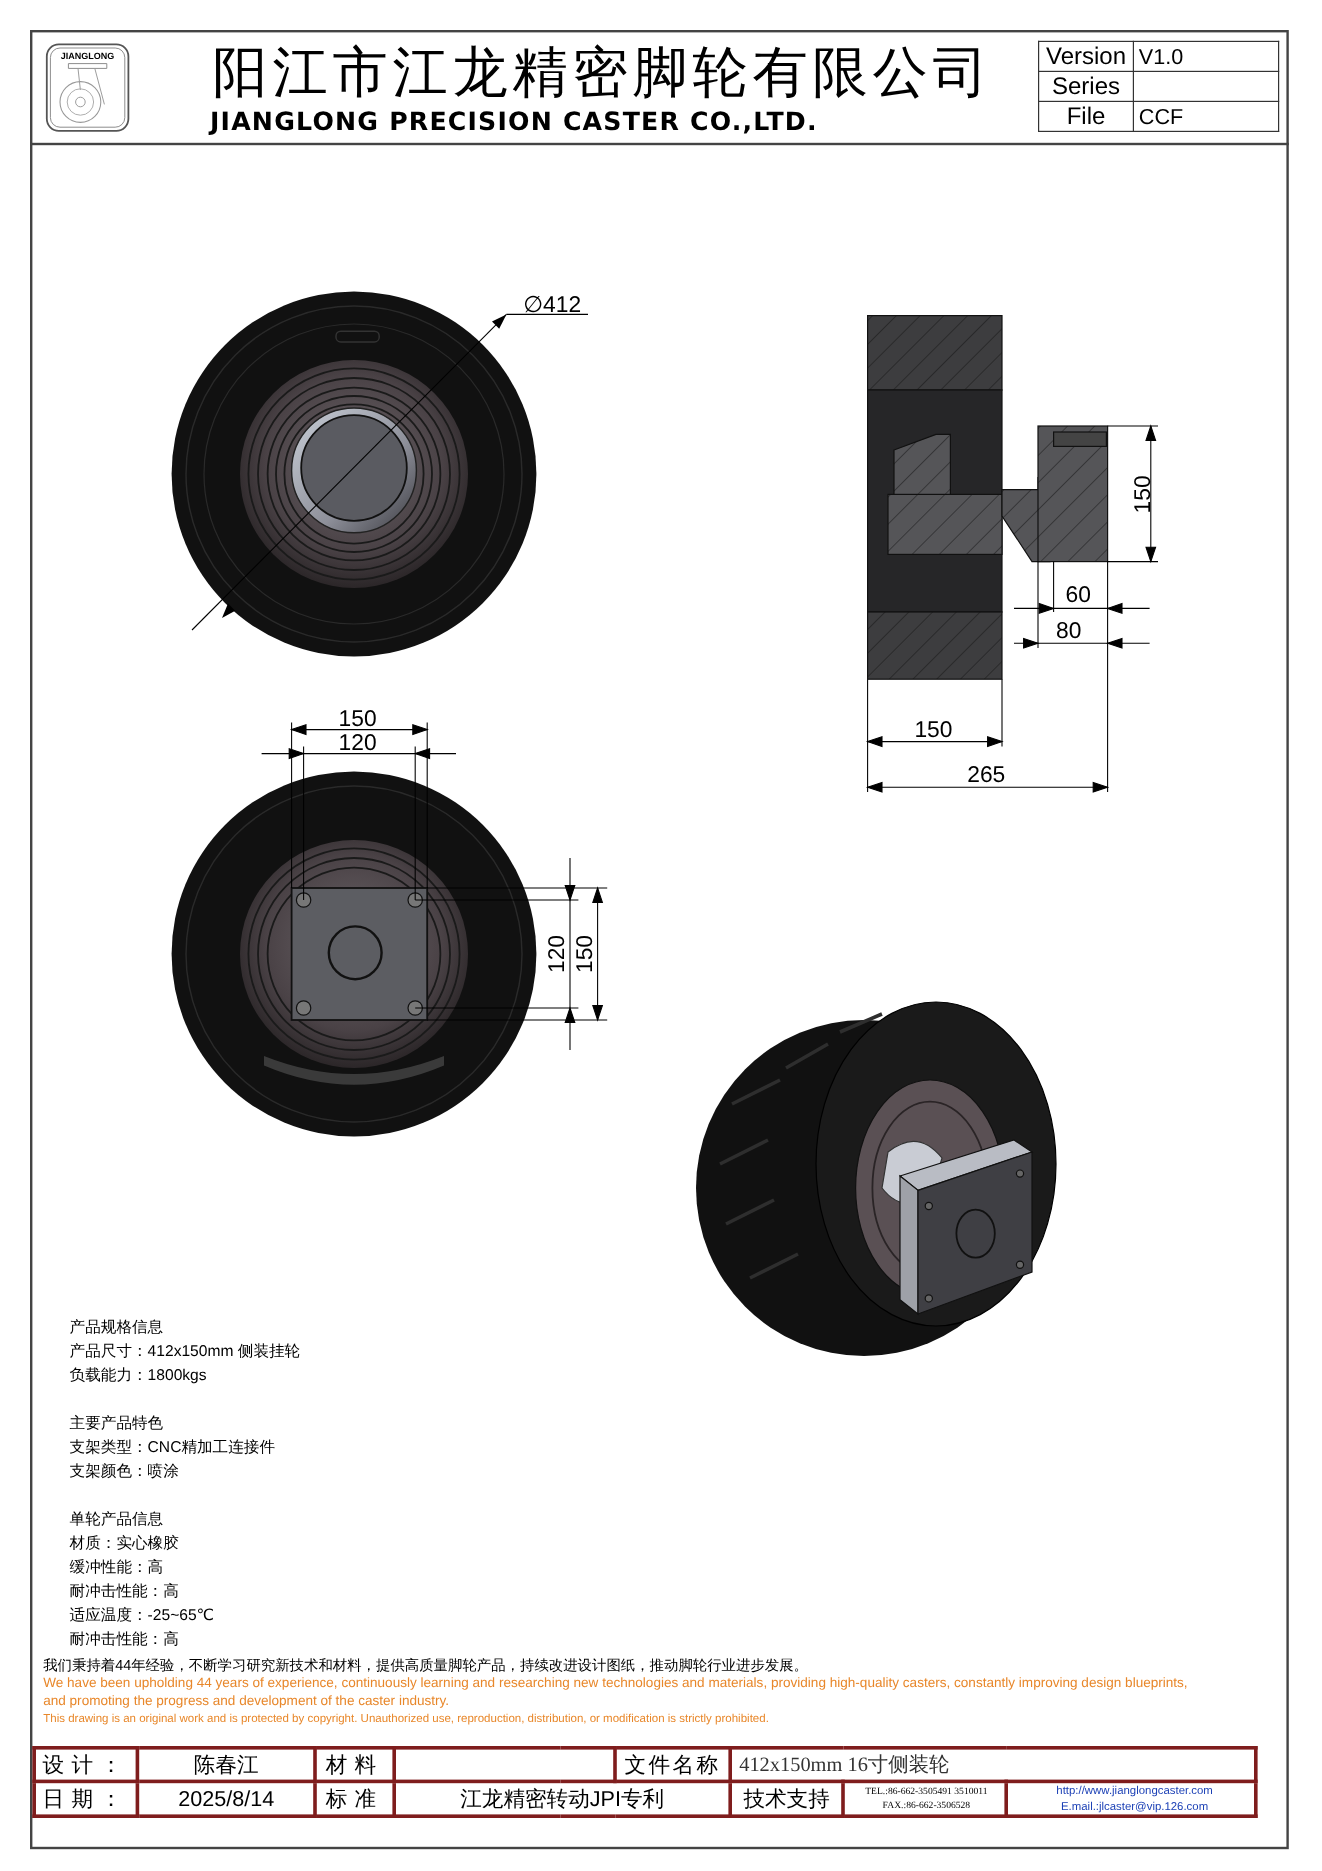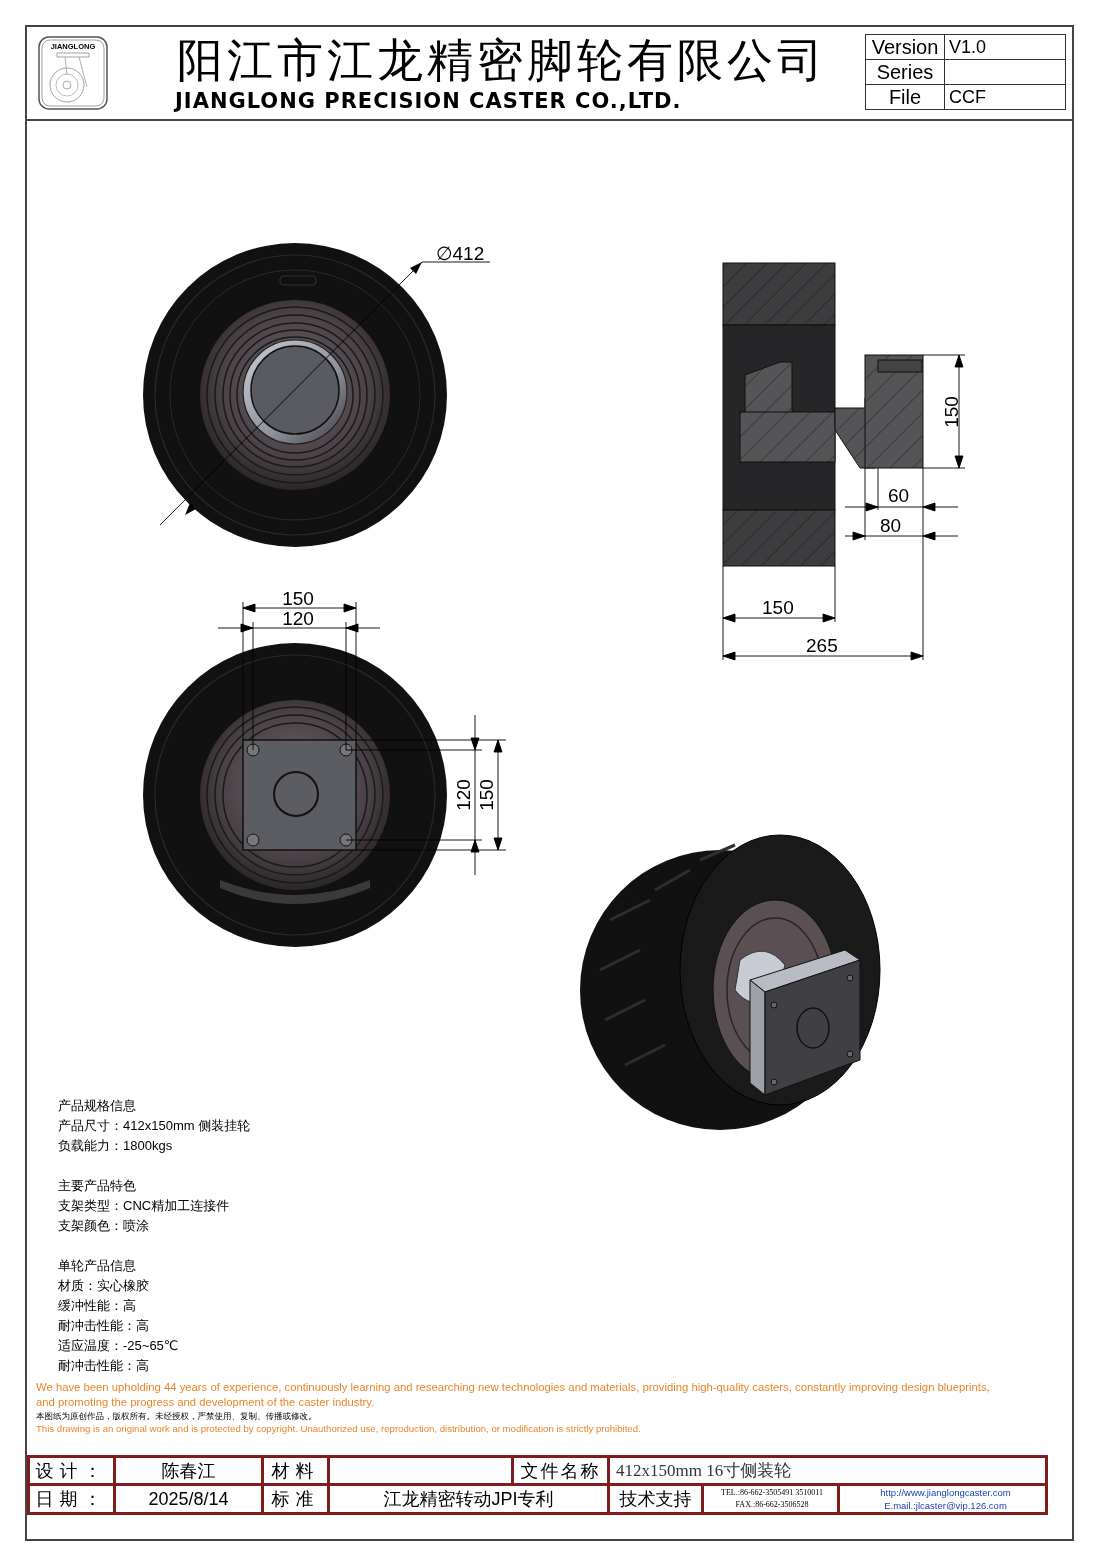--- a/index.html
+++ b/index.html
@@ -239,23 +239,23 @@
     <div>单轮产品信息</div>
     <div>材质：实心橡胶</div>
     <div>缓冲性能：高</div>
     <div>耐冲击性能：高</div>
     <div>适应温度：-25~65℃</div>
     <div>耐冲击性能：高</div>
   </div>
 </div>
 
 <div class="mission">
+  <div class="cn1">我们秉持着44年经验，不断学习研究新技术和材料，提供高质量脚轮产品，持续改进设计图纸，推动脚轮行业进步发展。</div>
   <div class="en1">We have been upholding 44 years of experience, continuously learning and researching new technologies and materials, providing high-quality casters, constantly improving design blueprints,</div>
   <div class="en1">and promoting the progress and development of the caster industry.</div>
-  <div class="cn2">本图纸为原创作品，版权所有。未经授权，严禁使用、复制、传播或修改。</div>
   <div class="en2">This drawing is an original work and is protected by copyright. Unauthorized use, reproduction, distribution, or modification is strictly prohibited.</div>
 </div>
 
 <table class="tblock">
   <colgroup>
     <col style="width:86px">
       <col style="width:148px">
       <col style="width:66px">
       <col style="width:138px">
       <col style="width:46px">

